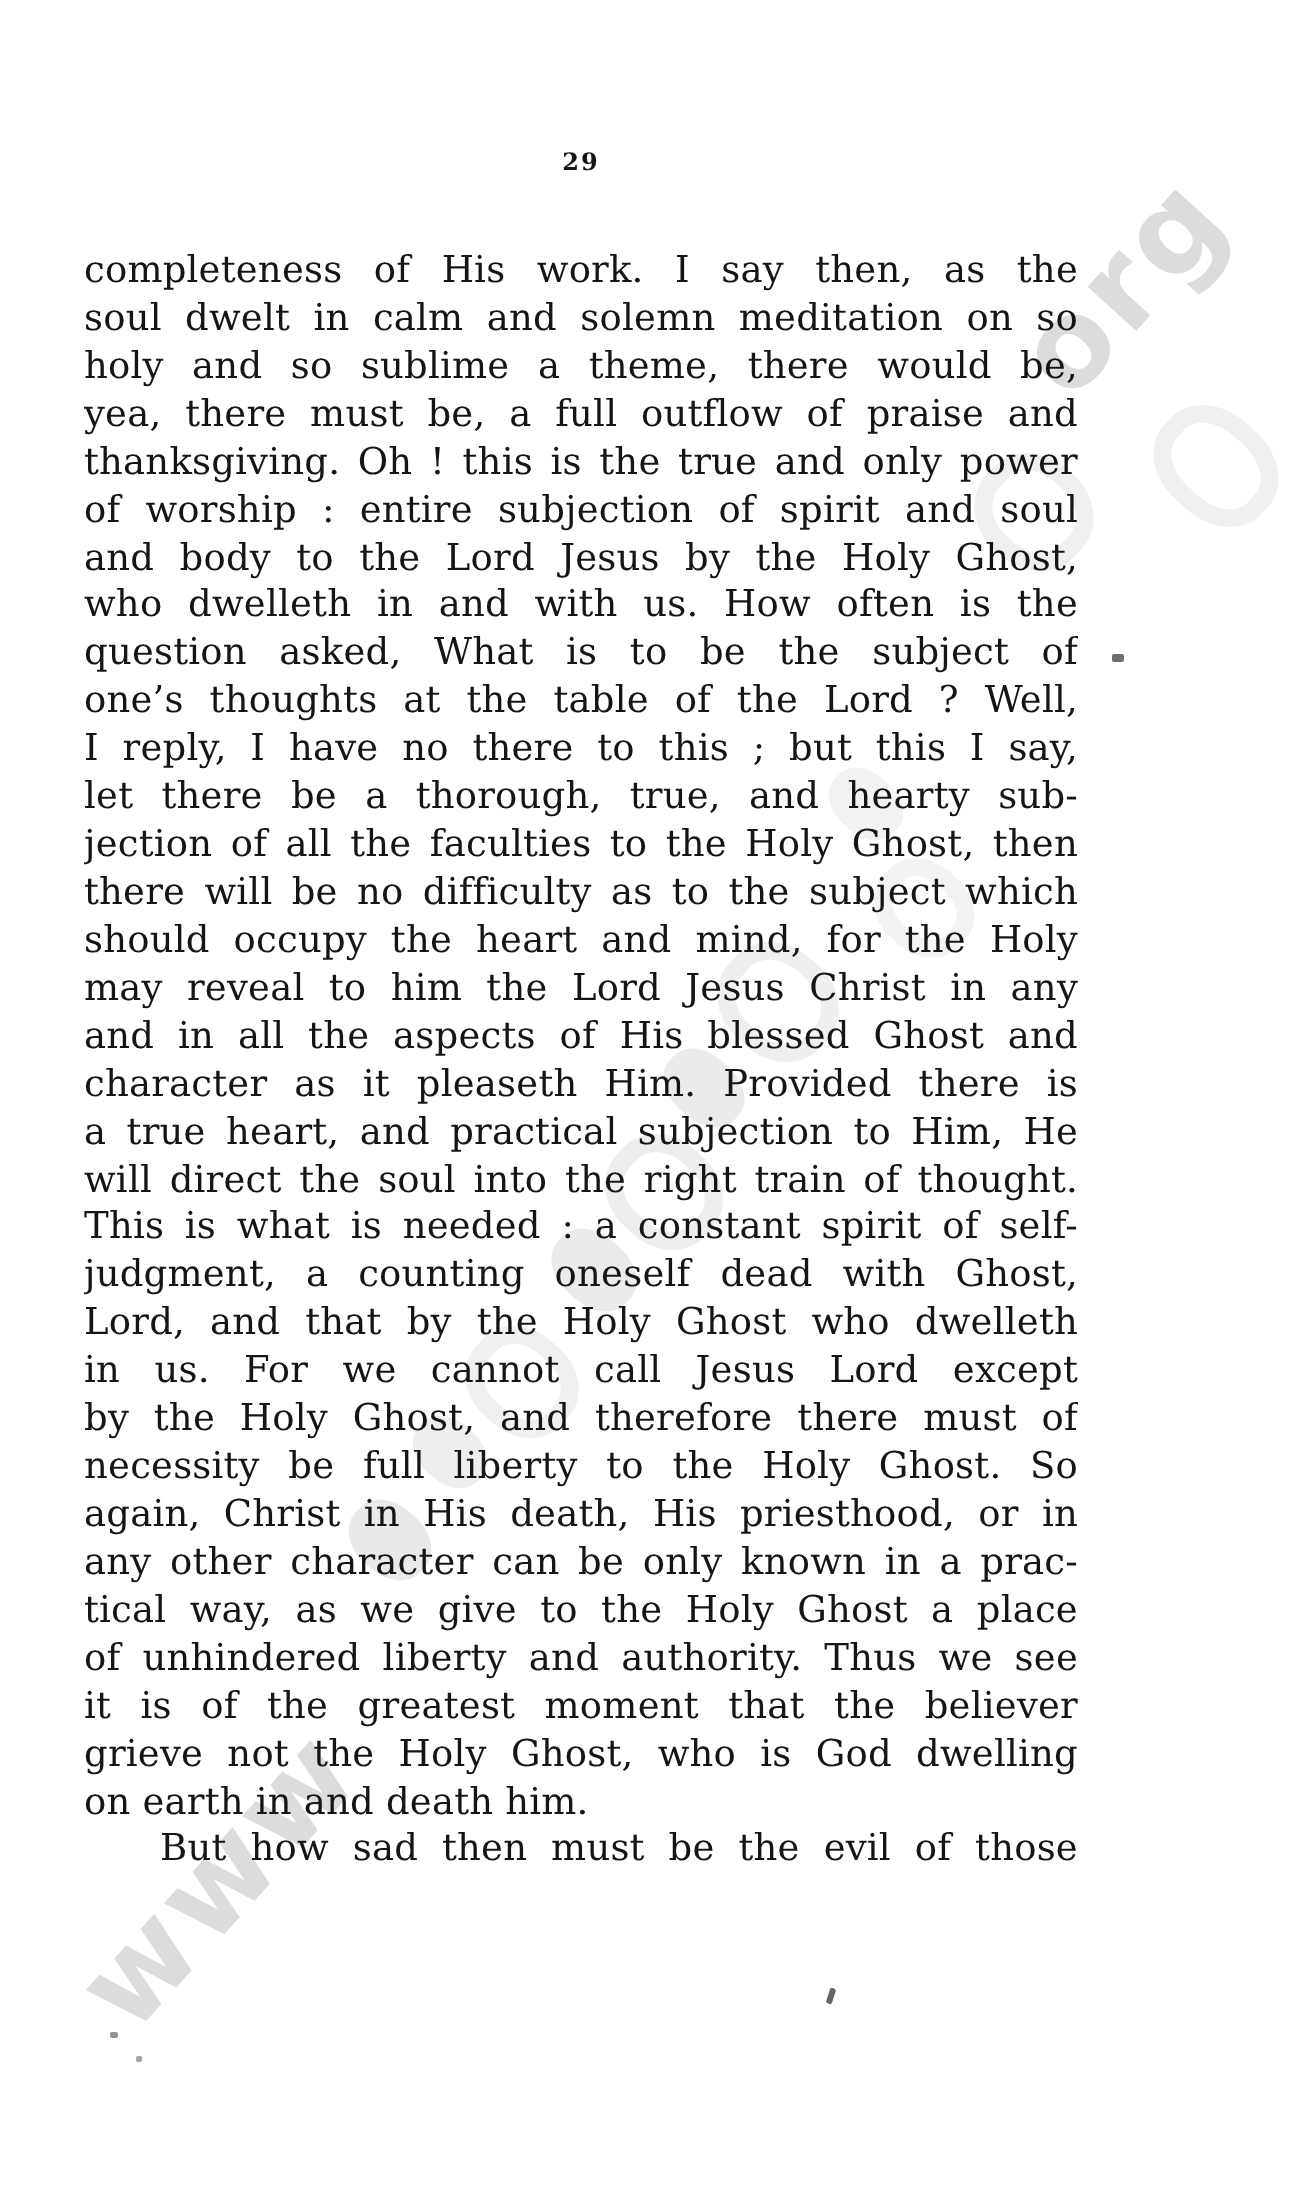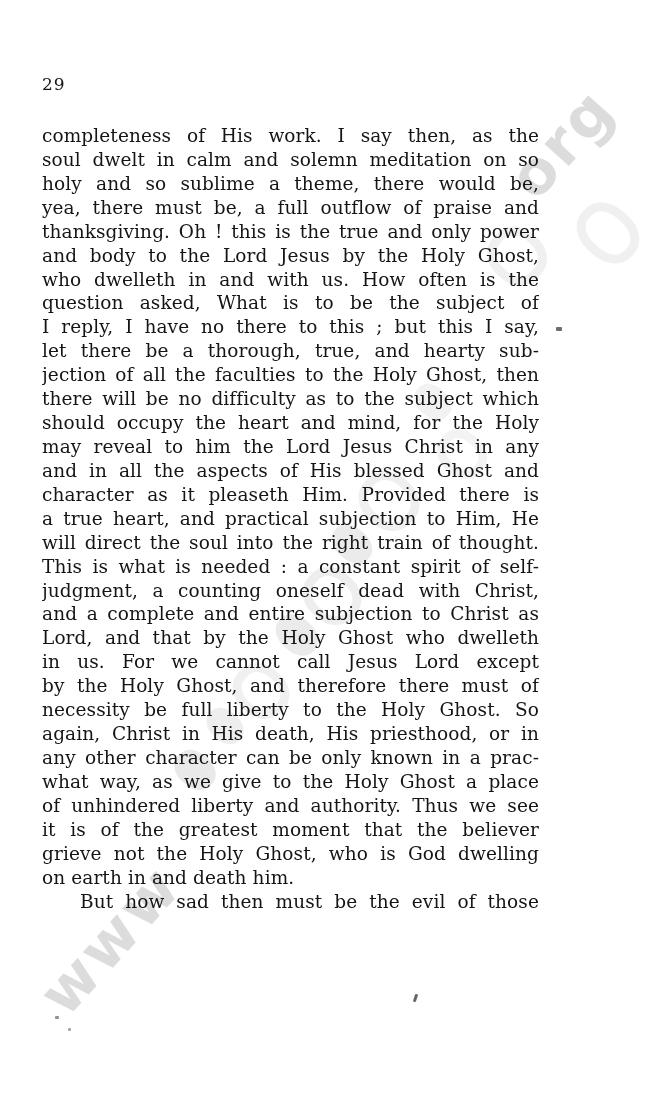--- a/index.html
+++ b/index.html
@@ -7,21 +7,21 @@
     position:relative;
     width:650px;height:1094px;
     background:#ffffff;
     overflow:hidden;
     font-family:"DejaVu Serif","Liberation Serif",serif;
     color:#151515;
   }
   
   .page-number{
     position:absolute;top:74px;left:42px;width:497px;
-    font-size:17px;font-weight:normal;letter-spacing:1px;
+    text-align:center;font-size:12px;font-weight:bold;letter-spacing:1px;
     z-index:3;
   }
   .text-block{
     position:absolute;top:124px;left:42px;width:497px;z-index:3;
   }
   .line{
     font-size:18.5px;
     height:23.93px;line-height:23.93px;
     text-align:justify;
     text-align-last:justify;
@@ -75,43 +75,44 @@
 
   <div class="page-number">29</div>
 
   <div class="text-block">
 
   <div class="line">completeness of His work.  I say then, as the</div>
       <div class="line">soul dwelt in calm and solemn meditation on so</div>
       <div class="line">holy and so sublime a theme, there would be,</div>
       <div class="line">yea, there must be, a full outflow of praise and</div>
       <div class="line">thanksgiving.  Oh ! this is the true and only power</div>
+      <div class="line">of worship :  entire subjection of spirit and soul</div>
       <div class="line">and body to the Lord Jesus by the Holy Ghost,</div>
       <div class="line">who dwelleth in and with us.  How often is the</div>
       <div class="line">question asked, What is to be the subject of</div>
+      <div class="line">one’s thoughts at the table of the Lord ?  Well,</div>
       <div class="line">I reply, I have no there to this ; but this I say,</div>
       <div class="line">let there be a thorough, true, and hearty sub-</div>
       <div class="line">jection of all the faculties to the Holy Ghost, then</div>
       <div class="line">there will be no difficulty as to the subject which</div>
       <div class="line">should occupy the heart and mind, for the Holy</div>
       <div class="line">may reveal to him the Lord Jesus Christ in any</div>
       <div class="line">and in all the aspects of His blessed Ghost and</div>
       <div class="line">character as it pleaseth Him.  Provided there is</div>
       <div class="line">a true heart, and practical subjection to Him, He</div>
       <div class="line">will direct the soul into the right train of thought.</div>
       <div class="line">This is what is needed :  a constant spirit of self-</div>
-      <div class="line">judgment, a counting oneself dead with Christ,</div>
-      <div class="line">and a complete and entire subjection to Christ as</div>
+      <div class="line">judgment, a counting oneself dead with Ghost,</div>
       <div class="line">Lord, and that by the Holy Ghost who dwelleth</div>
       <div class="line">in us.  For we cannot call Jesus Lord except</div>
       <div class="line">by the Holy Ghost, and therefore there must of</div>
       <div class="line">necessity be full liberty to the Holy Ghost.  So</div>
       <div class="line">again, Christ in His death, His priesthood, or in</div>
       <div class="line">any other character can be only known in a prac-</div>
-      <div class="line">what way, as we give to the Holy Ghost a place</div>
+      <div class="line">tical way, as we give to the Holy Ghost a place</div>
       <div class="line">of unhindered liberty and authority.  Thus we see</div>
       <div class="line">it is of the greatest moment that the believer</div>
       <div class="line">grieve not the Holy Ghost, who is God dwelling</div>
       <div class="line flush">on earth in and death him.</div>
       <div class="line indent">But how sad then must be the evil of those</div>
     </div>
 
   <div class="speck" style="left:556px;top:327px;width:6px;height:4px;opacity:.8;"></div>
   <div class="speck" style="left:414px;top:994px;width:3px;height:8px;transform:rotate(18deg);opacity:.85;"></div>
   <div class="speck" style="left:55px;top:1016px;width:4px;height:3px;opacity:.6;"></div>

